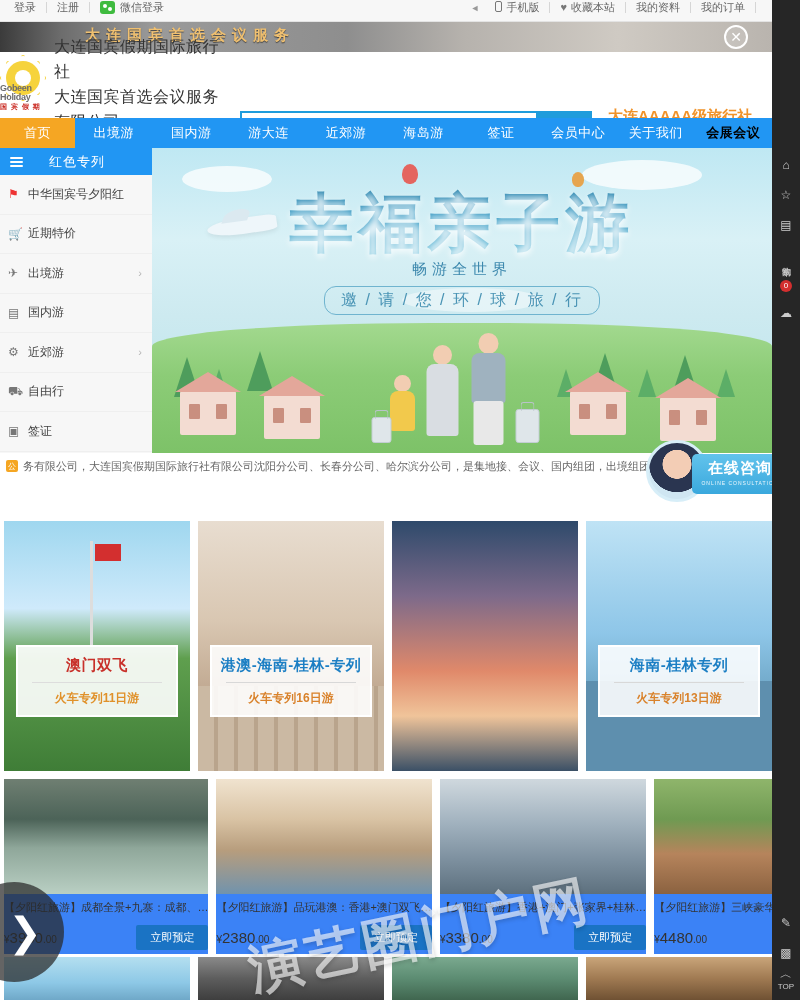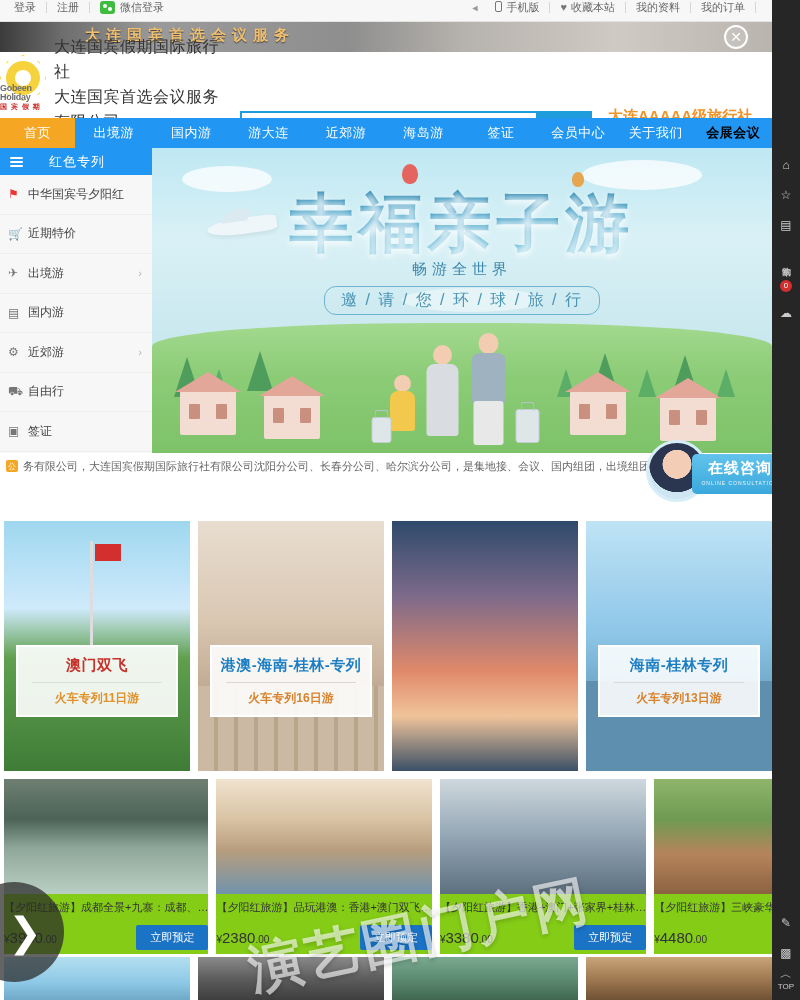--- a/index.html
+++ b/index.html
@@ -209,21 +209,21 @@
   .ph-a .flag{position:absolute;left:49%;top:9%;width:26px;height:17px;background:#d32f2f;}
   .ph-b { background:linear-gradient(180deg,#e8ddd0 0%,#d9c7b2 40%,#bfa78f 70%,#8fa8c7 100%); }
   .ph-b::after{content:"";position:absolute;left:0;right:0;bottom:0;height:34%;
     background:repeating-linear-gradient(90deg,#cbb9a3 0 16px,#b9a48c 16px 20px);}
   .ph-c { background:linear-gradient(180deg,#2e4a6b 0%,#7d6a8a 30%,#e0896a 60%,#f0c49a 78%,#3b5066 100%); }
   .ph-d { background:linear-gradient(180deg,#bfe3f5 0%,#8ec6e8 45%,#6ca4c4 70%,#4d7f9d 100%); }
   .ph-d::after{content:"";position:absolute;left:0;right:0;bottom:0;height:36%;background:#5e8fae;}
 
   
   .plist { position:absolute; top:779px; left:4px; width:768px; height:175px; display:flex; gap:8px; }
-  .pitem { flex:1; position:relative; background:#84cc16; }
+  .pitem { flex:1; position:relative; background:#3b82f6; }
   .pimg { height:115px; position:relative; overflow:hidden; }
   .pi-1{background:linear-gradient(180deg,#6f7f72 0%,#4c6358 35%,#8fa79a 60%,#b9cfc3 100%);}
   .pi-2{background:linear-gradient(180deg,#f0e3cf 0%,#d9c3a4 35%,#b79d7d 62%,#7193ad 100%);}
   .pi-3{background:linear-gradient(180deg,#cfd8de 0%,#9fb0bd 40%,#7d909f 70%,#5d707e 100%);}
   .pi-4{background:linear-gradient(180deg,#8fb56b 0%,#6f9a52 35%,#b6845c 65%,#8b6240 100%);}
   .ptitle { font-size:11px; color:#333; margin-top:6px; white-space:nowrap; overflow:hidden; text-overflow:ellipsis; }
   .prow { display:flex; align-items:center; margin-top:10px; }
   .pprice { font-size:15px; color:#333; }
   .pprice .sym { font-size:10px; }
   .pprice .dec { font-size:10px; }

